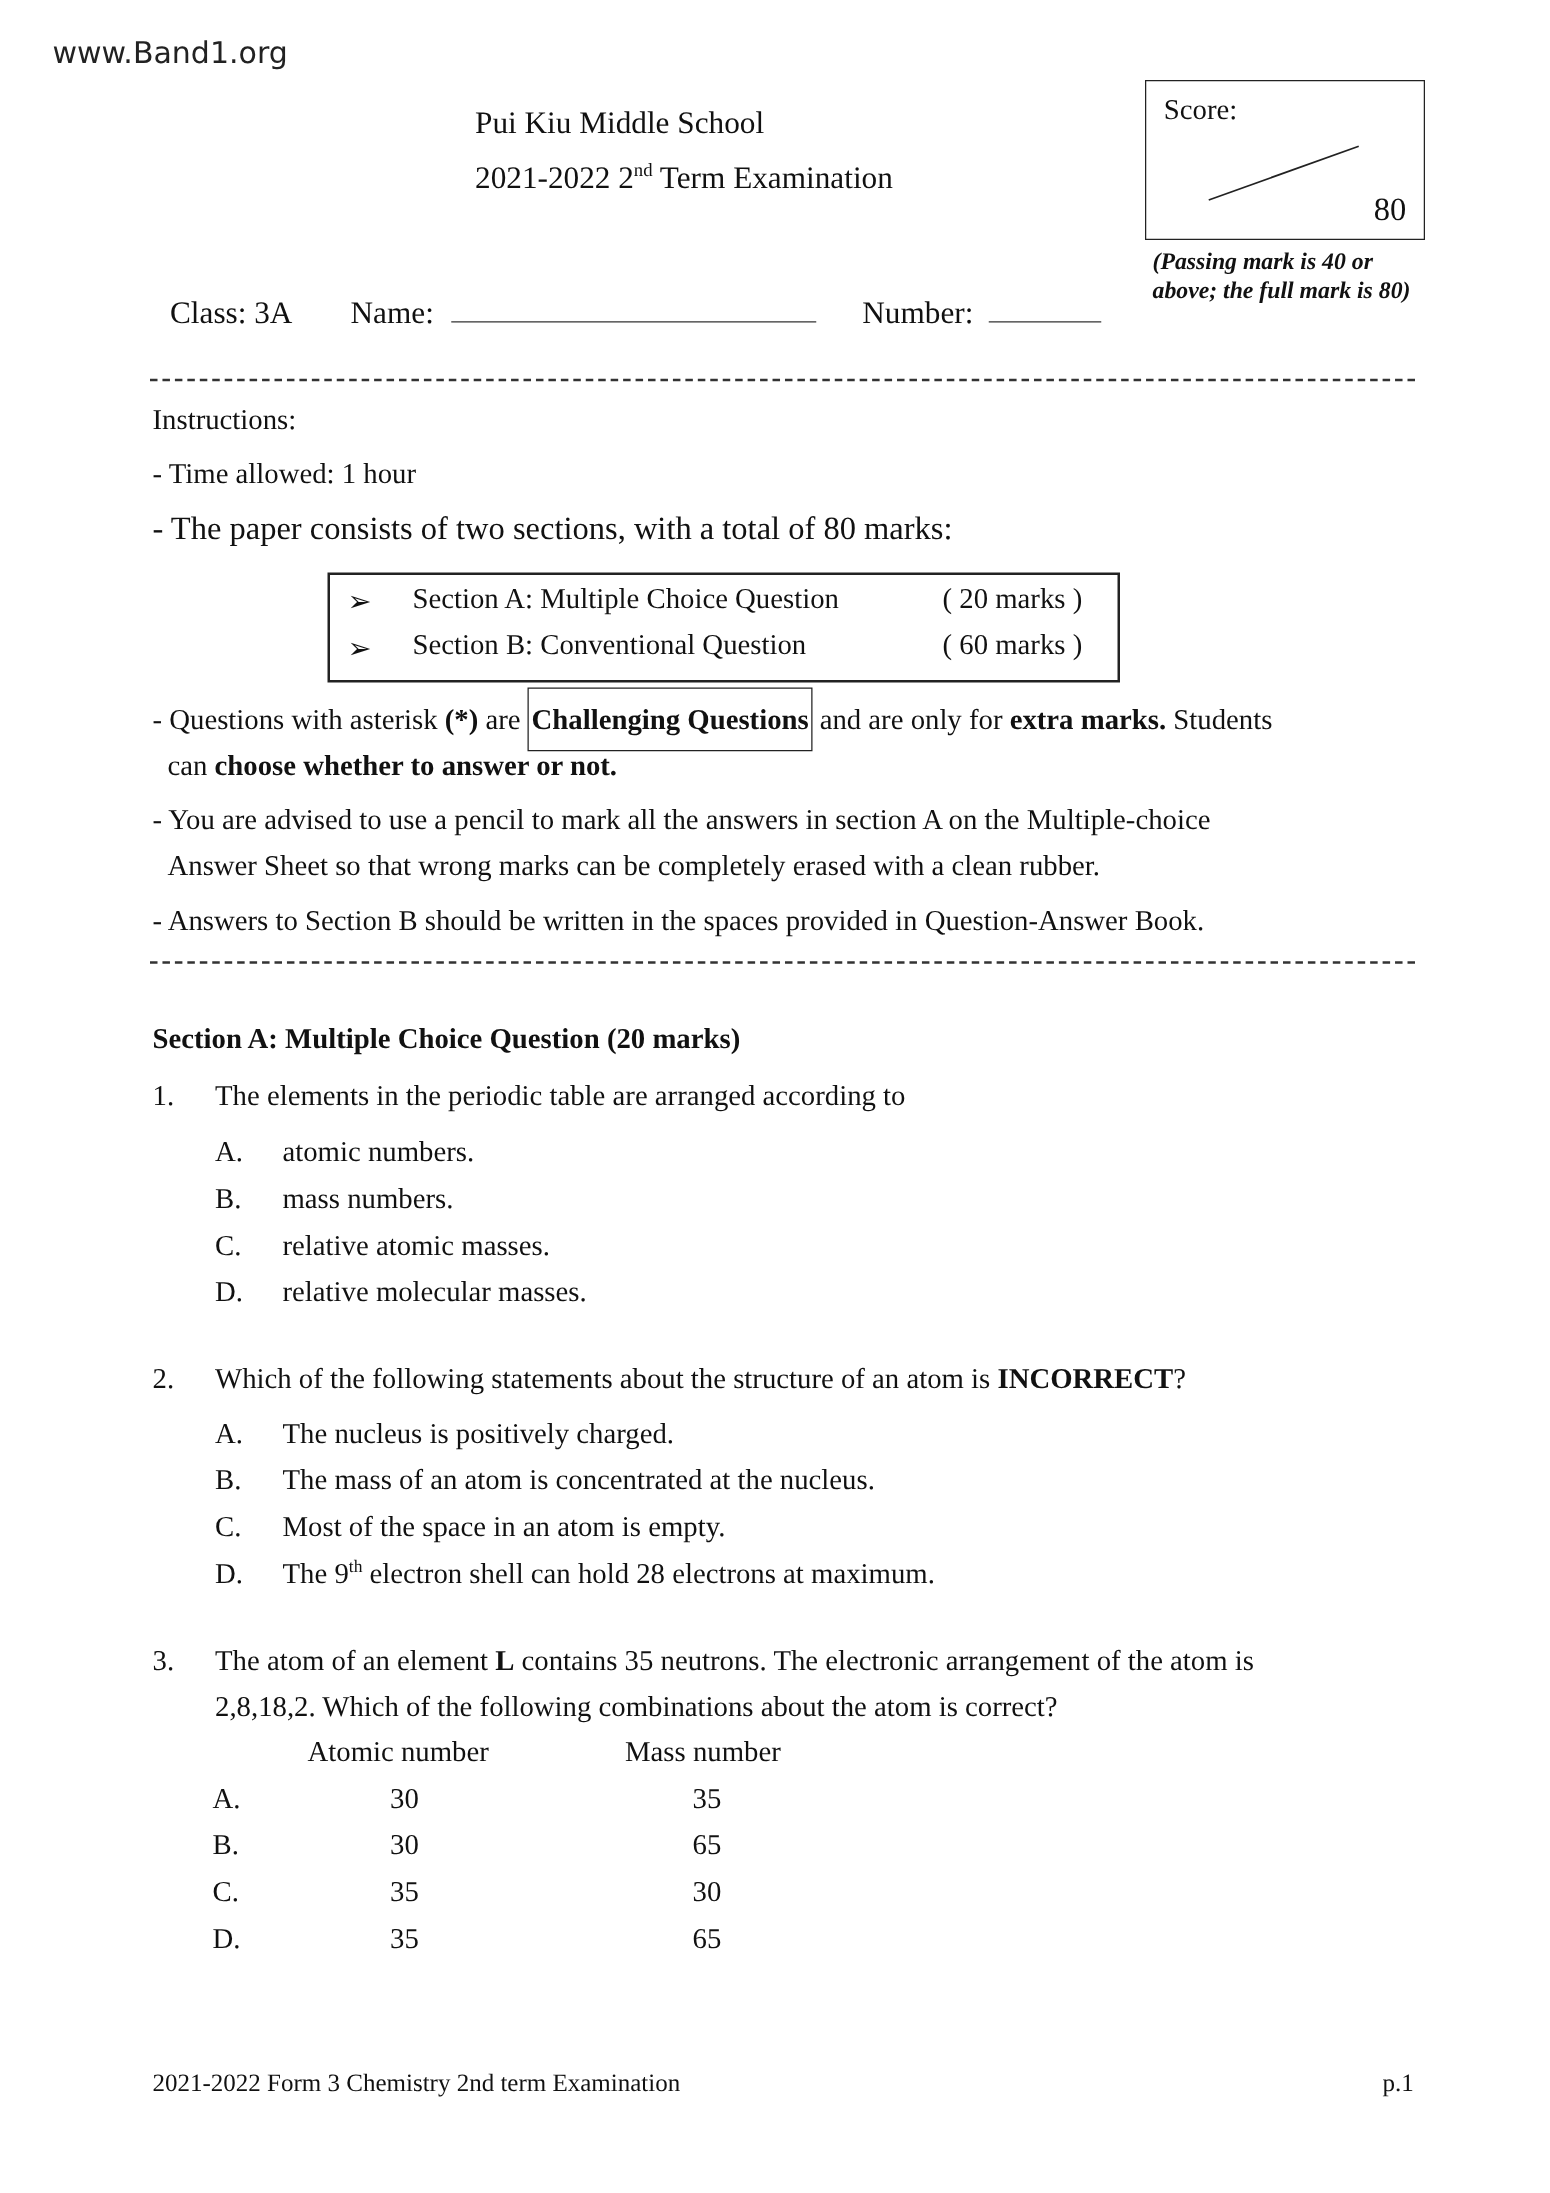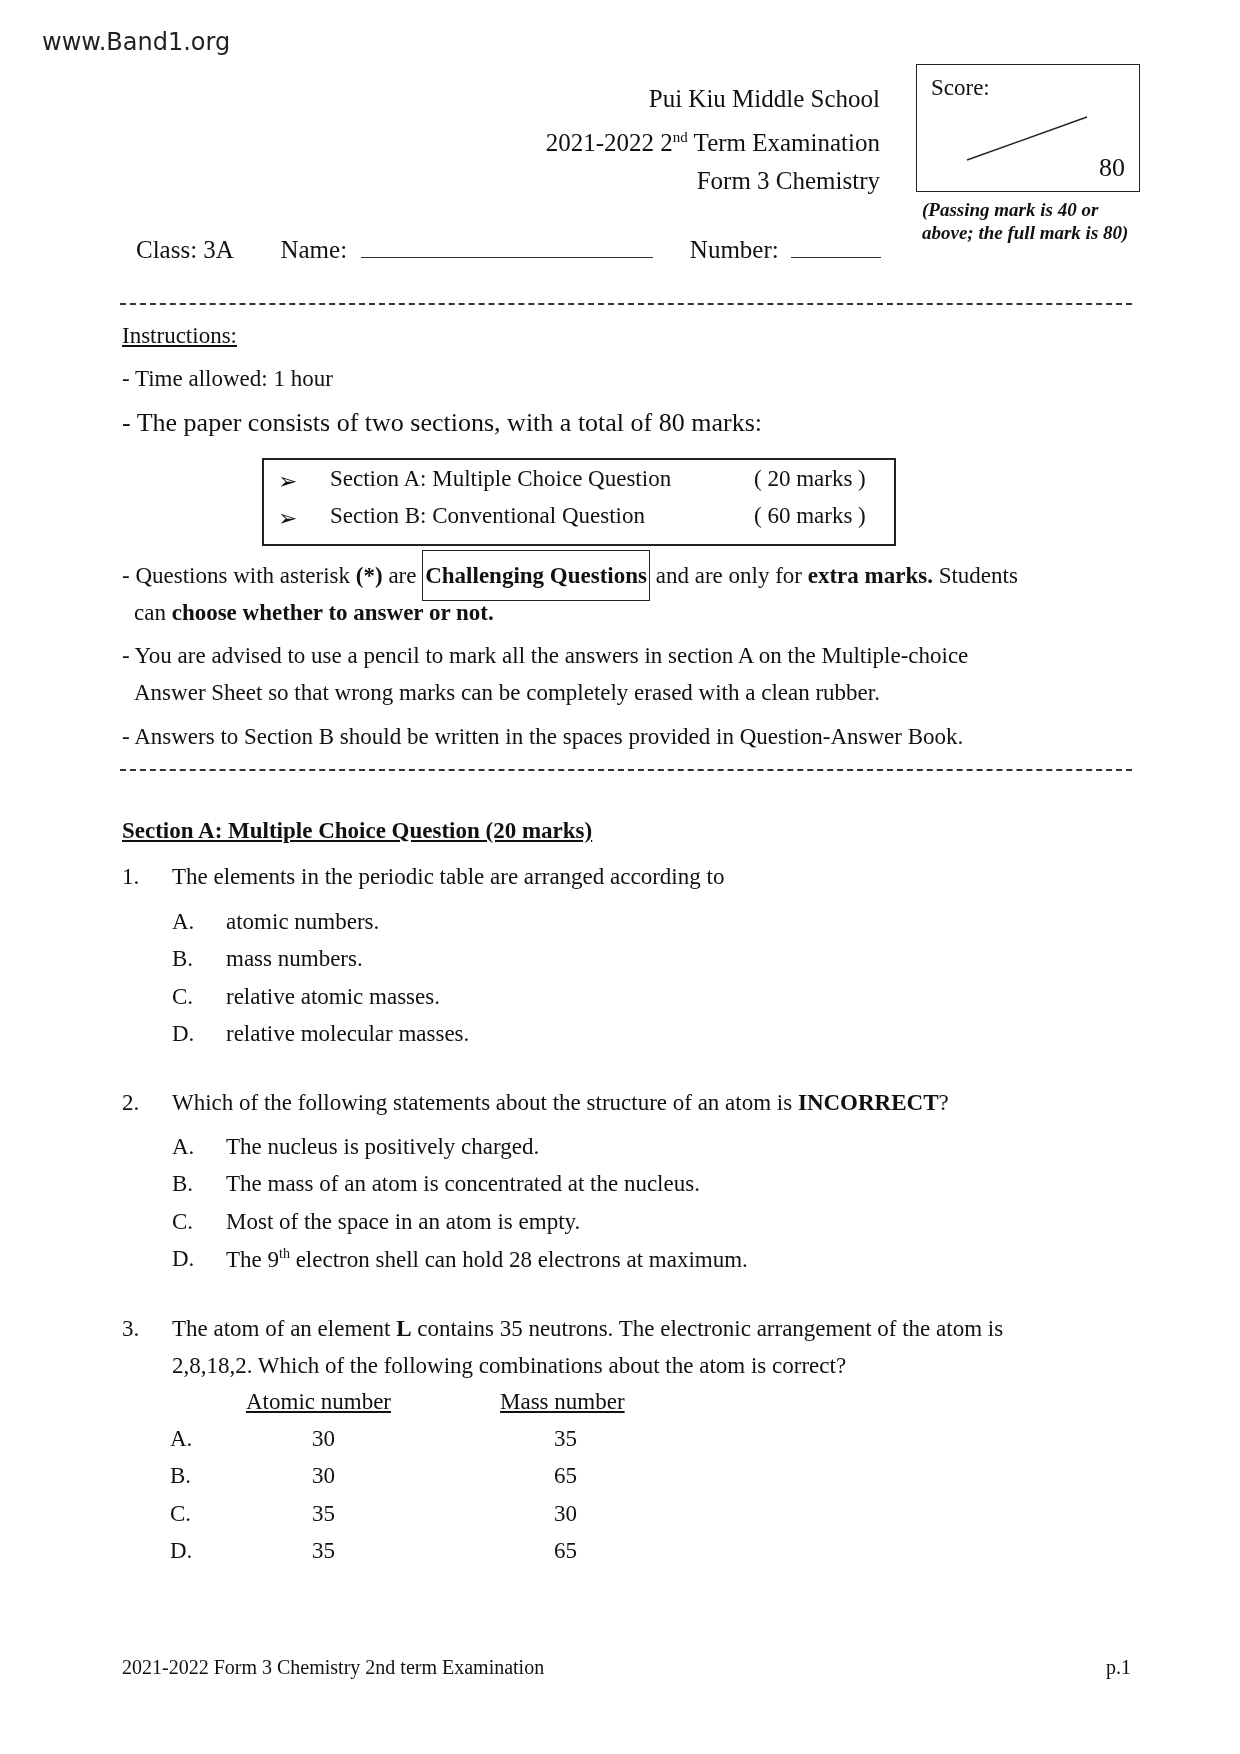--- a/index.html
+++ b/index.html
@@ -1,32 +1,32 @@
 <!DOCTYPE html>
 <html><head>
 <meta charset="utf-8">
 <style>
   html, body { margin: 0; padding: 0; background: #ffffff; }
   body { width: 1240px; height: 1754px; position: relative; overflow: hidden;
          font-family: "Liberation Serif", "DejaVu Serif", serif; color: #111; }
   .abs { position: absolute; }
   .watermark { left: 42px; top: 28px; font-family: "DejaVu Sans", "Liberation Sans", sans-serif; font-size: 24px; color: #222; }
-  .header { left: 380px; top: 80px; width: 500px; text-align: right; font-size: 25px; line-height: 38px; }
+  .header { left: 380px; top: 80px; width: 500px; text-align: left; font-size: 25px; line-height: 38px; }
   .header sup { font-size: 15px; }
   .scorebox { left: 916px; top: 64px; width: 222px; height: 126px; border: 1.5px solid #222; }
   .scorebox .label { position: absolute; left: 14px; top: 10px; font-size: 23px; }
   .scorebox .total { position: absolute; right: 14px; bottom: 8px; font-size: 26px; }
   .scorebox svg { position: absolute; left: 0; top: 0; }
   .passing { left: 922px; top: 198px; width: 218px; font-size: 19px; font-weight: bold; font-style: italic; line-height: 23px; }
   .classrow { left: 136px; top: 235px; font-size: 25px; white-space: nowrap; }
   .classrow span { display: inline-block; }
   .blank { border-bottom: 1.3px solid #333; height: 22px; vertical-align: baseline; }
   .dashes { left: 120px; width: 1012px; height: 0; border-top: 2px dashed #333; }
   .txt { font-size: 23px; white-space: nowrap; }
-  .u { text-decoration: underline; }
+  .u { }
   .b { font-weight: bold; }
   .secbox { left: 262px; top: 458px; width: 630px; height: 84px; border: 2px solid #222; font-size: 23px; }
   .secrow { position: absolute; left: 14px; height: 36px; width: 600px; }
   .secrow .arrow { position: absolute; left: 0; top: 2px; }
   .secrow .name { position: absolute; left: 52px; }
   .secrow .marks { position: absolute; left: 476px; }
   .challenge { border: 1.5px solid #222; padding: 12px 2px; font-weight: bold; }
   .qnum { left: 122px; font-size: 23px; }
   .opt { font-size: 23px; }
   .optl { left: 172px; }
@@ -34,21 +34,20 @@
   .foot { top: 1656px; font-size: 20px; }
 </style>
 </head>
 <body>
 
 <div class="abs watermark">www.Band1.org</div>
 
 <div class="abs header">
   <div>Pui Kiu Middle School</div>
   <div><span>2021-2022 2</span><sup>nd</sup><span> Term Examination</span></div>
-  <div>Form 3 Chemistry</div>
 </div>
 
 <div class="abs scorebox">
   <svg width="222" height="126">
       <line x1="50" y1="95" x2="170" y2="52" stroke="#222" stroke-width="1.4"></line>
     </svg>
   <div class="label">Score:</div>
   <div class="total">80</div>
 </div>
 <div class="abs passing">(Passing mark is 40 or above; the full mark is 80)</div>

